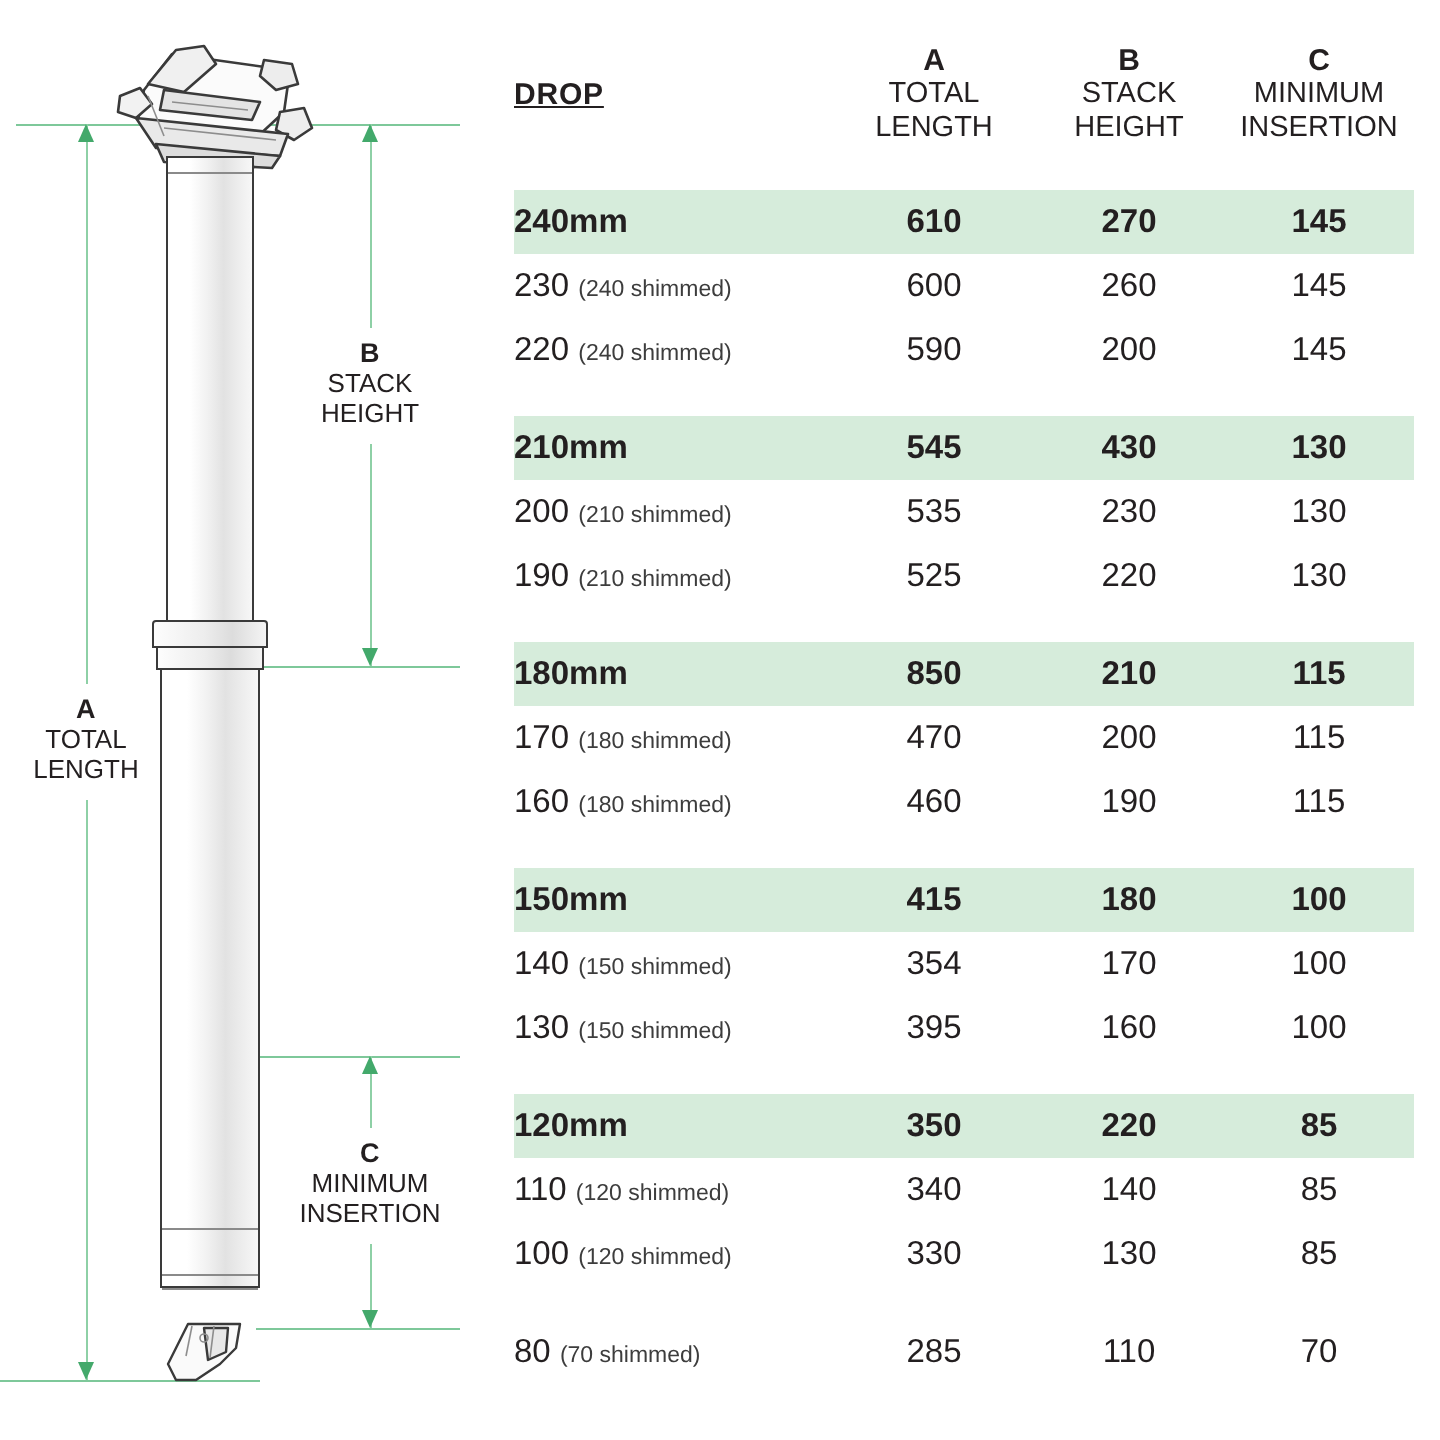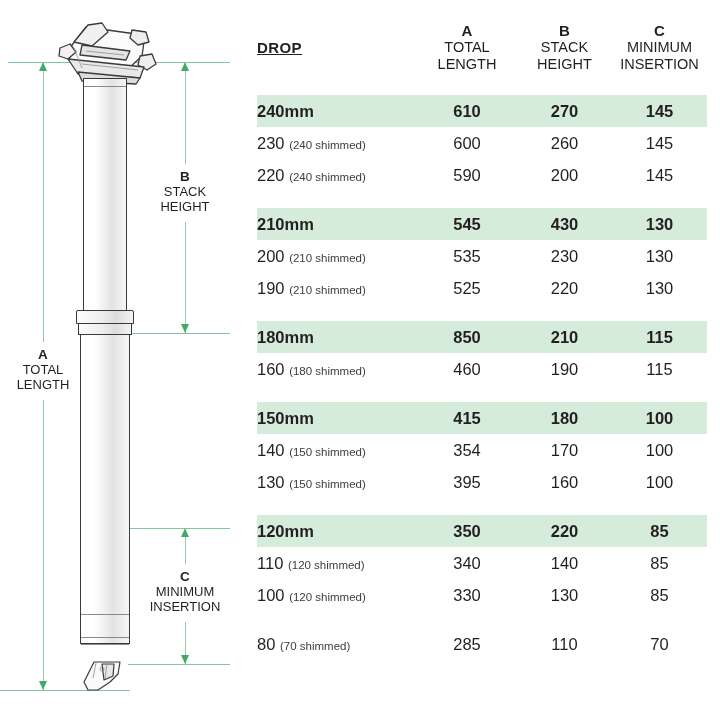--- a/index.html
+++ b/index.html
@@ -304,20 +304,26 @@
         <tr class="spacer-row">
           <td colspan="4"></td>
         </tr>
         <tr class="group-row">
           <td class="drop-cell">180mm</td>
           <td class="num-cell">850</td>
           <td class="num-cell">210</td>
           <td class="num-cell">115</td>
         </tr>
         <tr class="sub-row">
+          <td class="drop-cell"><span>170</span> <span class="shim-note">(180 shimmed)</span></td>
+          <td class="num-cell">470</td>
+          <td class="num-cell">200</td>
+          <td class="num-cell">115</td>
+        </tr>
+        <tr class="sub-row">
           <td class="drop-cell"><span>160</span> <span class="shim-note">(180 shimmed)</span></td>
           <td class="num-cell">460</td>
           <td class="num-cell">190</td>
           <td class="num-cell">115</td>
         </tr>
         <tr class="spacer-row">
           <td colspan="4"></td>
         </tr>
         <tr class="group-row">
           <td class="drop-cell">150mm</td>

